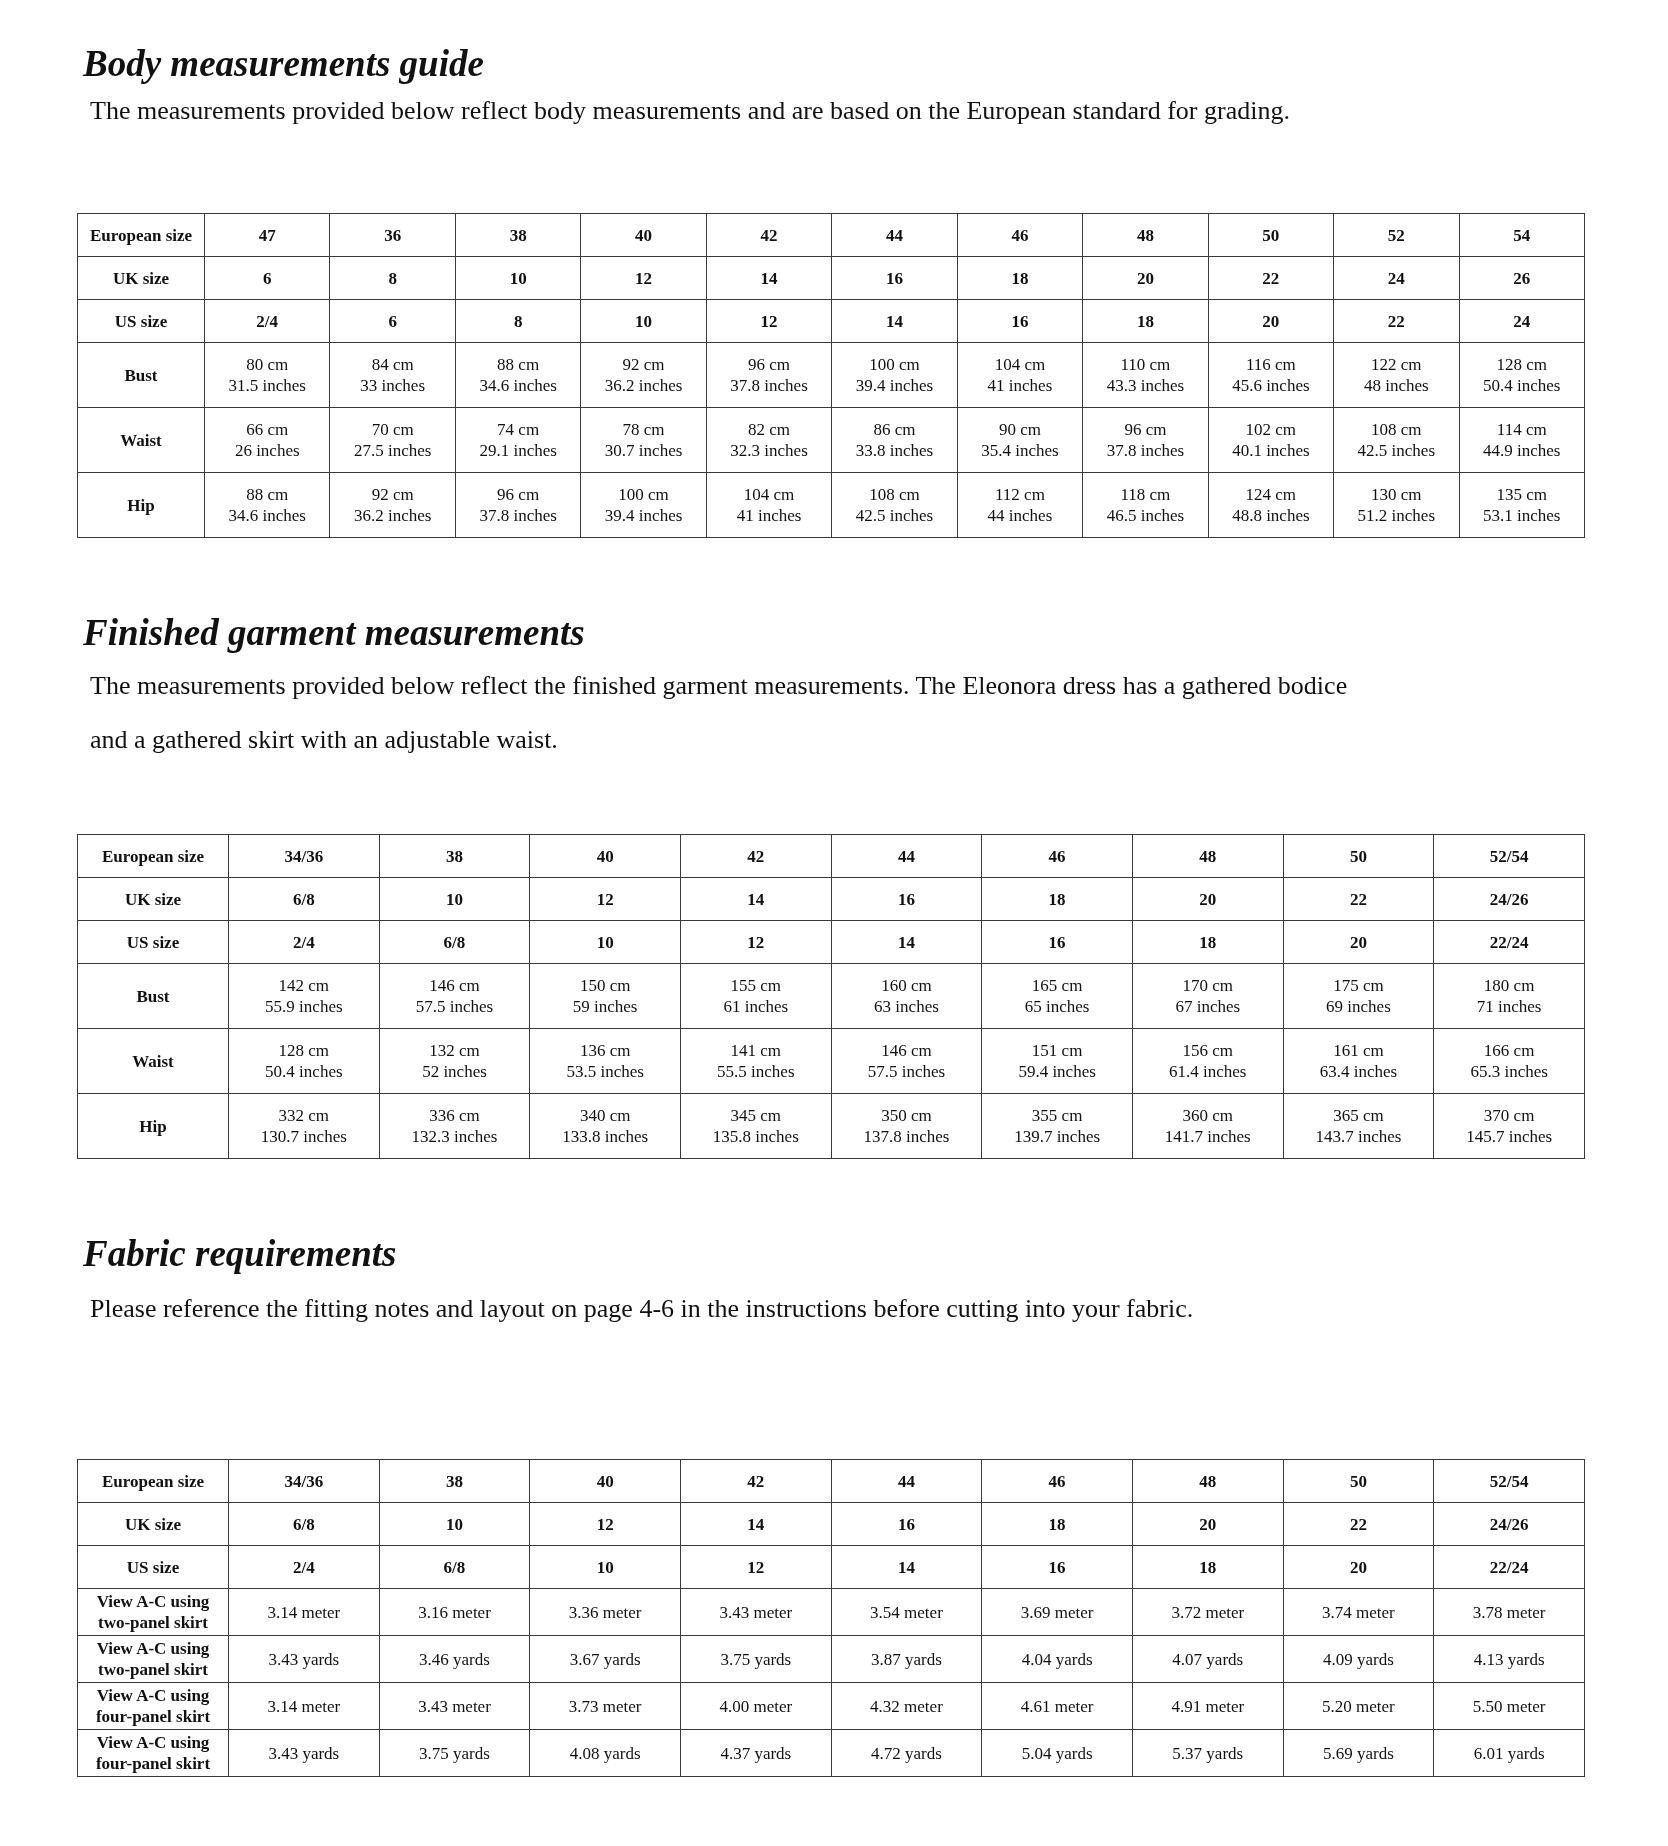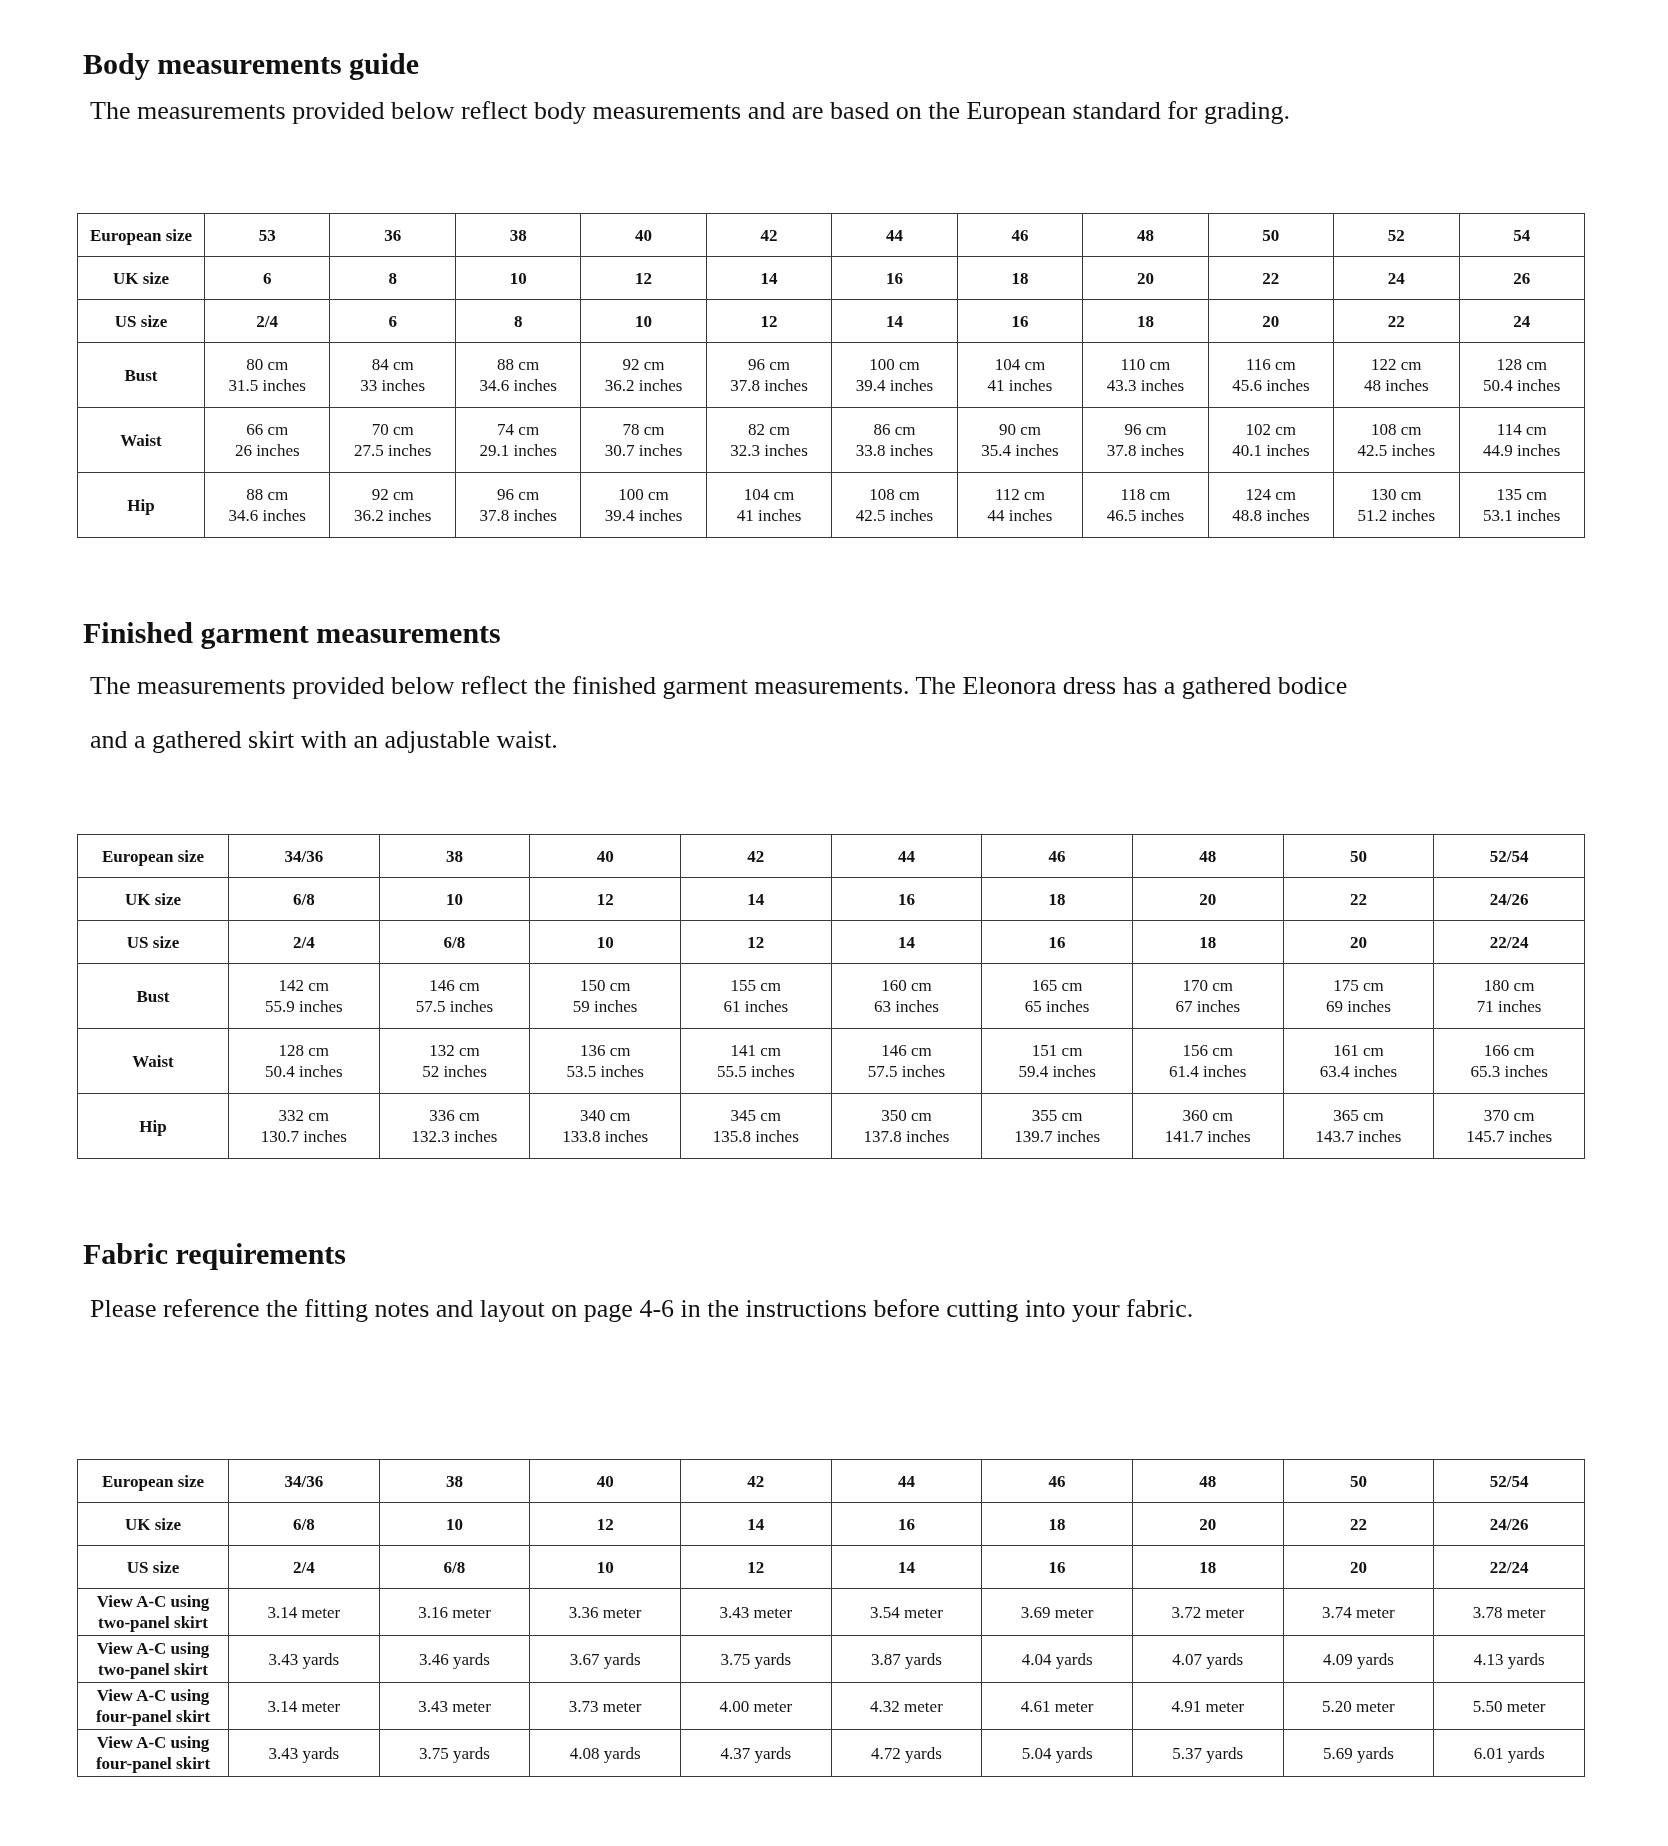--- a/index.html
+++ b/index.html
@@ -3,21 +3,21 @@
   <meta charset="utf-8">
   <style>
     html, body { margin: 0; padding: 0; background: #ffffff; }
     body {
       width: 1668px; height: 1846px; position: relative; overflow: hidden;
       font-family: "Liberation Serif", "DejaVu Serif", serif; color: #111111;
     }
     .heading {
       position: absolute; left: 83px; margin: 0;
       font-family: "Liberation Serif", serif;
-      font-weight: bold; font-size: 30px; line-height: 34px;
+      font-style: italic; font-weight: bold; font-size: 37px; line-height: 34px;
       color: #111;
     }
     .para {
       position: absolute; left: 83px; margin: 7px; width: 1540px;
       font-family: "Liberation Serif", serif;
       font-size: 26px; line-height: 54px; color: #111;
     }
     table.grid {
       position: absolute; left: 77px; border-collapse: collapse; table-layout: fixed;
       font-family: "Liberation Serif", serif; color: #111;
@@ -53,21 +53,21 @@
       <col>
       <col>
       <col>
       <col>
       <col>
       <col>
     </colgroup>
     <tbody>
       <tr class="size">
         <td class="lbl">European size</td>
-        <td>53</td>
+        <td>47</td>
         <td>36</td>
         <td>38</td>
         <td>40</td>
         <td>42</td>
         <td>44</td>
         <td>46</td>
         <td>48</td>
         <td>50</td>
         <td>52</td>
         <td>54</td>

